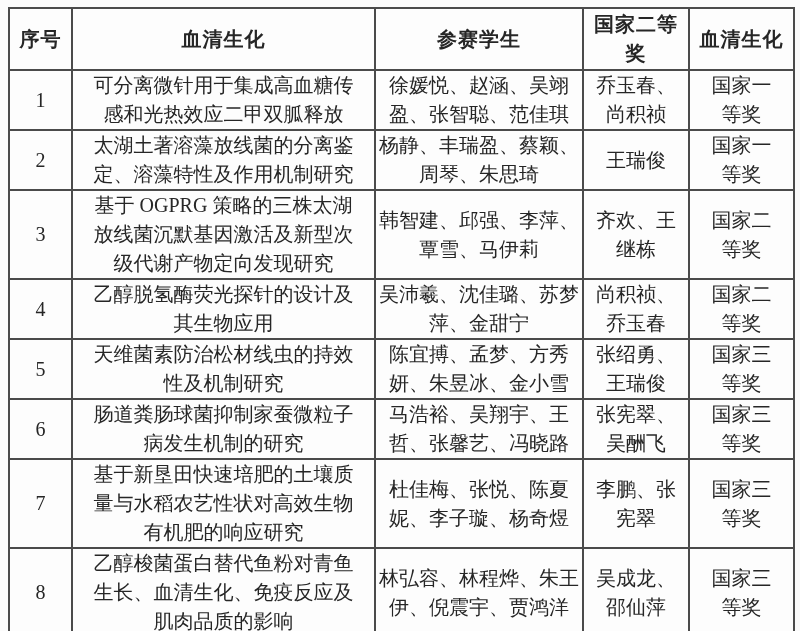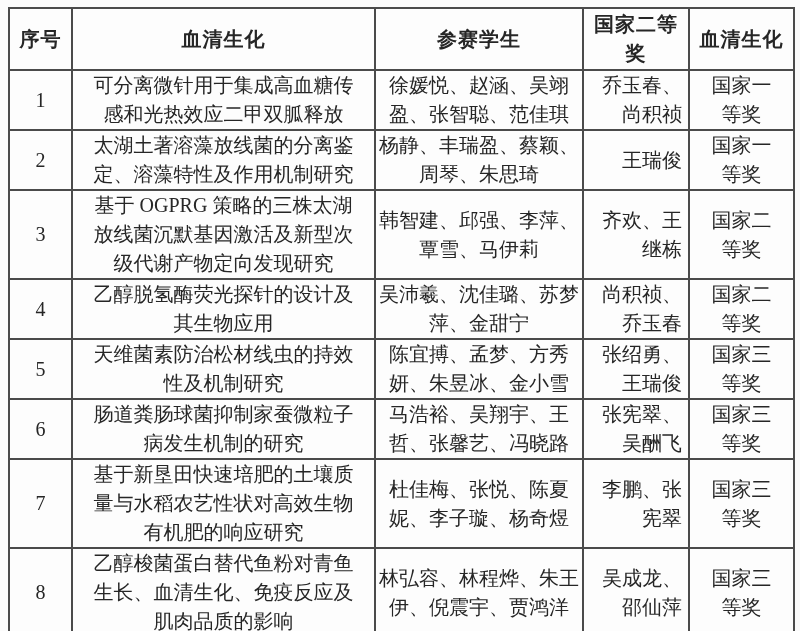--- a/index.html
+++ b/index.html
@@ -35,21 +35,21 @@
   
   .col-no      { width: 63px;  }
   .col-project { width: 303px; }
   .col-students{ width: 208px; }
   .col-teacher { width: 106px; }
   .col-award   { width: 105px; }
   
   td.cell-no       { padding: 0 2px;  }
   td.cell-project  { padding: 0 20px; }
   td.cell-students { padding: 0 0;  }
-  td.cell-teacher  { padding: 0 6px; text-align: right;  }
+  td.cell-teacher  { padding: 0 6px;  }
   td.cell-award    { padding: 0 15px;  }
   
   tr.row-header { height: 60px; }
   tr.row-short  { height: 60px; }
   tr.row-tall   { height: 88px; }
   tr.row-last   { height: 82px; }
 </style>
 </head>
 <body>
 

